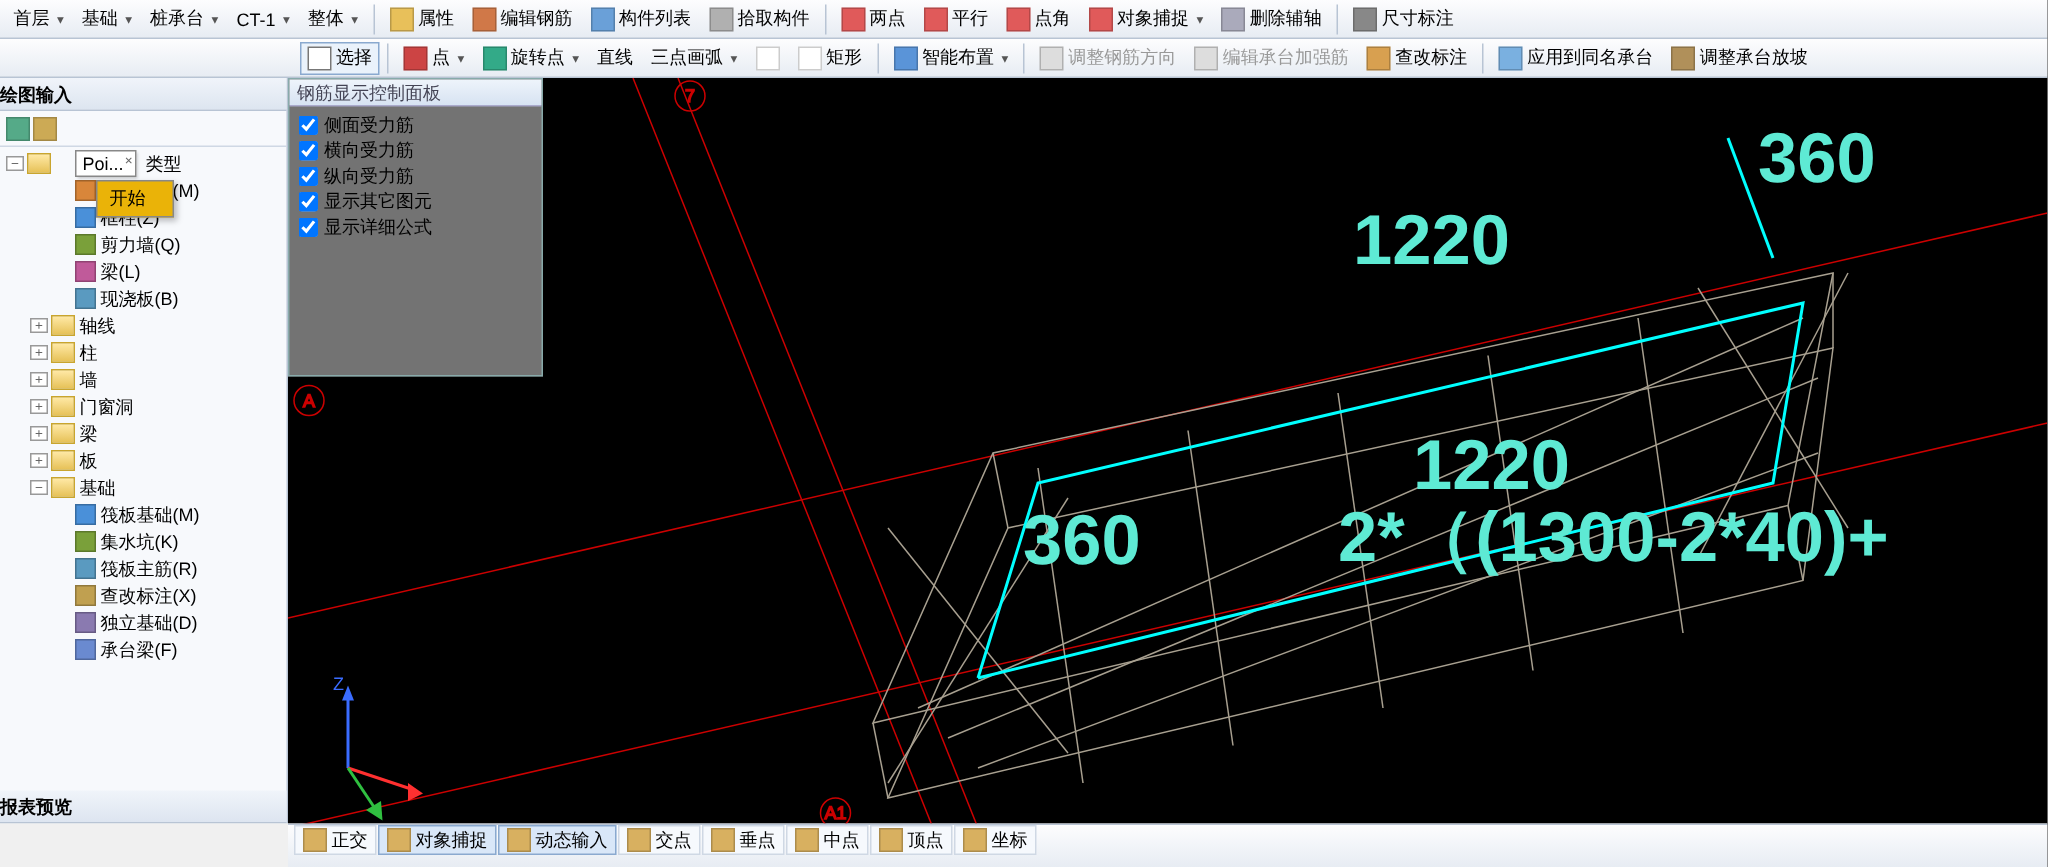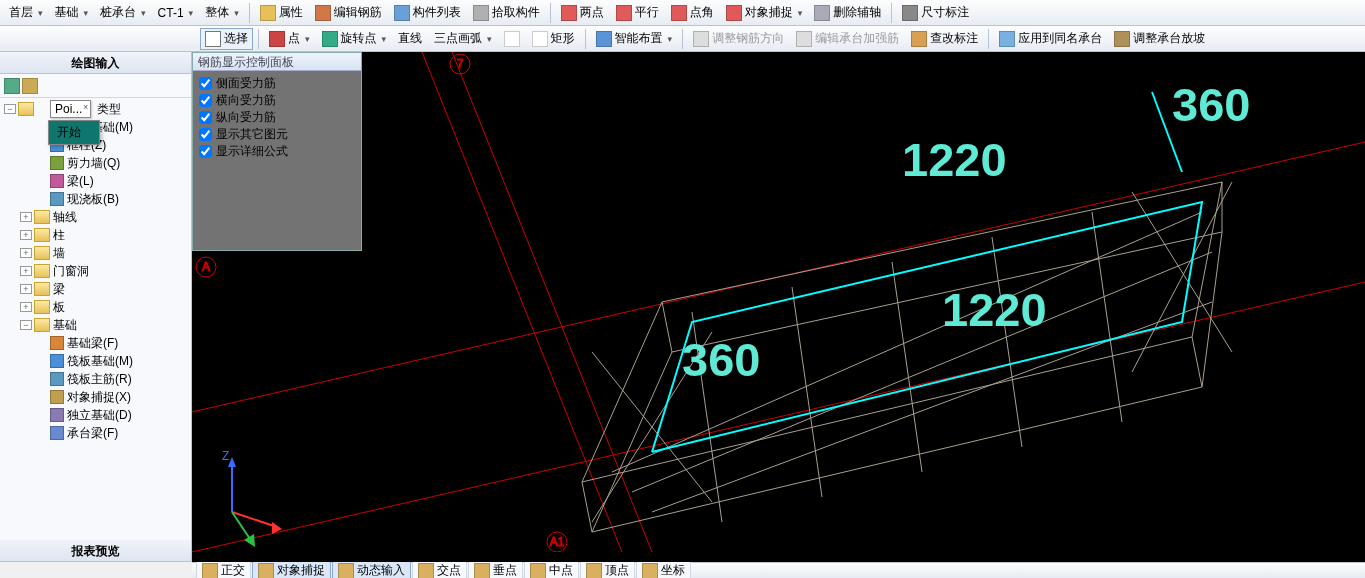--- a/index.html
+++ b/index.html
@@ -7,50 +7,50 @@
 
 
 .toolbar-row { display: flex; align-items: center; height: 26px; background: linear-gradient(#fdfdfe,#e7ecf3); border-bottom: 1px solid #b8c4d4; padding: 0 4px; gap: 2px; }
 .toolbar-btn { display: inline-flex; align-items: center; height: 22px; padding: 0 4px; border: 1px solid transparent; cursor: pointer; gap: 3px; white-space: nowrap; }
 .sep { width:1px; height:20px; background:#b8c4d4; margin:0 3px; }
 .dd::after { content:"▾"; font-size:9px; margin-left:2px; color:#555; }
 
 
 .main { flex:1; display:flex; overflow:hidden; }
 .left-panel { width:192px; background:#f7f9fc; border-right:1px solid #b8c4d4; display:flex; flex-direction:column; }
-.panel-header { height:22px; background:linear-gradient(#f0f4fa,#dde5f0); border-bottom:1px solid #b8c4d4; text-align:center; line-height:22px; font-weight:bold; }
+.panel-header { height:22px; background:linear-gradient(#f0f4fa,#dde5f0); border-bottom:1px solid #b8c4d4; text-align:left; line-height:22px; font-weight:bold; }
 .tree { flex:1; overflow:auto; padding:2px 0; position:relative; }
 .tree-row { display:flex; align-items:center; height:18px; padding-left:4px; white-space:nowrap; cursor:pointer; }
 .tgl { width:12px; text-align:center; font-size:9px; color:#666; cursor:pointer; border:1px solid #999; height:10px; line-height:8px; margin-right:2px; background:#fff; }
 .tgl.empty { border:none; background:transparent; }
 .folder { width:16px; height:14px; background:linear-gradient(#ffe9a6,#e6c157); border:1px solid #c9a52e; margin-right:3px; }
 .item-ico { width:14px; height:14px; margin-right:3px; display:inline-block; }
 .indent1 { padding-left:20px; } .indent2 { padding-left:36px; }
 
 
 .poi-tip { position:absolute; left:50px; top:2px; background:#fff; border:1px solid #888; padding:1px 8px 1px 4px; box-shadow:1px 1px 2px rgba(0,0,0,.2); z-index:50; }
 .poi-tip .cls { position:absolute; right:2px; top:1px; font-size:9px; color:#666; cursor:pointer; }
-.start-menu { position:absolute; left:48px; top:22px; background:#0f766e; border:1px solid #888; padding:3px 18px 3px 8px; box-shadow:2px 2px 4px rgba(0,0,0,.25); z-index:49; }
+.start-menu { position:absolute; left:64px; top:22px; background:#eab308; border:1px solid #888; padding:3px 18px 3px 8px; box-shadow:2px 2px 4px rgba(0,0,0,.25); z-index:49; }
 
 
 .icon-strip { height:24px; display:flex; align-items:center; gap:2px; padding:0 4px; border-bottom:1px solid #cfd8e4; }
 
 
 .viewport { flex:1; background:#000; position:relative; overflow:hidden; }
 .viewport svg { position:absolute; inset:0; }
 .anno { position:absolute; color:#5eead4; font-size:47px; font-weight:bold; font-family:Arial,sans-serif; }
 
 
 .ctrl-panel { position:absolute; left:0; top:0; width:170px; background:#737373; border:1px solid #8aa; box-shadow:1px 1px 3px rgba(0,0,0,.3); z-index:40; }
 .ctrl-title { height:18px; background:linear-gradient(#eef4fb,#d7e3f2); border-bottom:1px solid #aac; padding:0 5px; line-height:18px; color:#445; }
 .ctrl-body { padding:4px 20px 90px 6px; }
 .ctrl-body label { display:flex; align-items:center; gap:4px; height:17px; }
 
 
-.status { height:16px; display:flex; align-items:center; background:linear-gradient(#fdfdfe,#e7ecf3); border-top:1px solid #b8c4d4; padding:0 4px; gap:1px; }
+.status { height:29px; display:flex; background:linear-gradient(#fdfdfe,#e7ecf3); border-top:1px solid #b8c4d4; padding:0 4px; gap:1px; }
 .status .sb { display:inline-flex; align-items:center; height:20px; padding:0 5px; border:1px solid #cfd8e4; background:#f6f9fd; gap:3px; cursor:pointer; }
 .status .sb.active { background:#d9e7f8; border-color:#8aa9cf; }
 
 
 .ic { width:16px; height:16px; display:inline-block; border:1px solid rgba(0,0,0,.2); }
 </style>
 </head>
 <body>
 
 <div class="toolbar-row" style="">
@@ -252,37 +252,37 @@
         </div>
 
       <div class="tree-row indent1">
           <span class="tgl">−</span>
           <span class="folder"></span>
           <span>基础</span>
         </div>
       <div id="jichuItems">
           <div class="tree-row indent2">
             <span class="tgl empty"></span>
-            <span class="item-ico" style="background:#d9863a;border:1px solid rgba(0,0,0,.25)"></span>
-            <span>基础梁(F)</span>
-          </div>
-          <div class="tree-row indent2">
-            <span class="tgl empty"></span>
             <span class="item-ico" style="background:#4a90d9;border:1px solid rgba(0,0,0,.25)"></span>
             <span>筏板基础(M)</span>
           </div>
           <div class="tree-row indent2">
             <span class="tgl empty"></span>
+            <span class="item-ico" style="background:#7aa03a;border:1px solid rgba(0,0,0,.25)"></span>
+            <span>集水坑(K)</span>
+          </div>
+          <div class="tree-row indent2">
+            <span class="tgl empty"></span>
             <span class="item-ico" style="background:#5a9ac0;border:1px solid rgba(0,0,0,.25)"></span>
             <span>筏板主筋(R)</span>
           </div>
           <div class="tree-row indent2">
             <span class="tgl empty"></span>
             <span class="item-ico" style="background:#c0a050;border:1px solid rgba(0,0,0,.25)"></span>
-            <span>对象捕捉(X)</span>
+            <span>查改标注(X)</span>
           </div>
           <div class="tree-row indent2">
             <span class="tgl empty"></span>
             <span class="item-ico" style="background:#8a7ab0;border:1px solid rgba(0,0,0,.25)"></span>
             <span>独立基础(D)</span>
           </div>
           <div class="tree-row indent2">
             <span class="tgl empty"></span>
             <span class="item-ico" style="background:#6a8ad0;border:1px solid rgba(0,0,0,.25)"></span>
             <span>承台梁(F)</span>
@@ -375,20 +375,21 @@
         <polygon points="90,477 80,470 80,482" fill="#ff3030"></polygon>
         <line x1="40" y1="460" x2="60" y2="490" stroke="#30c040"></line>
         <polygon points="63,495 52,488 62,482" fill="#30c040"></polygon>
       </g>
     </svg>
 
     <div class="anno" style="left:980px; top:25px;">360</div>
     <div class="anno" style="left:710px; top:80px;">1220</div>
     <div class="anno" style="left:750px; top:230px;">1220</div>
     <div class="anno" style="left:490px; top:280px;">360</div>
+    <div class="anno" style="left:700px; top:275px;">2*（(1300-2*40)+</div>
   </div>
 </div>
 
 <div class="status" style="margin-left:192px;">
   <div id="statusItems" style="display:flex;gap:1px;">
       <span class="sb">
         <span class="ic" style="background:#d8b060"></span>
         <span>正交</span>
       </span>
       <span class="sb active">

